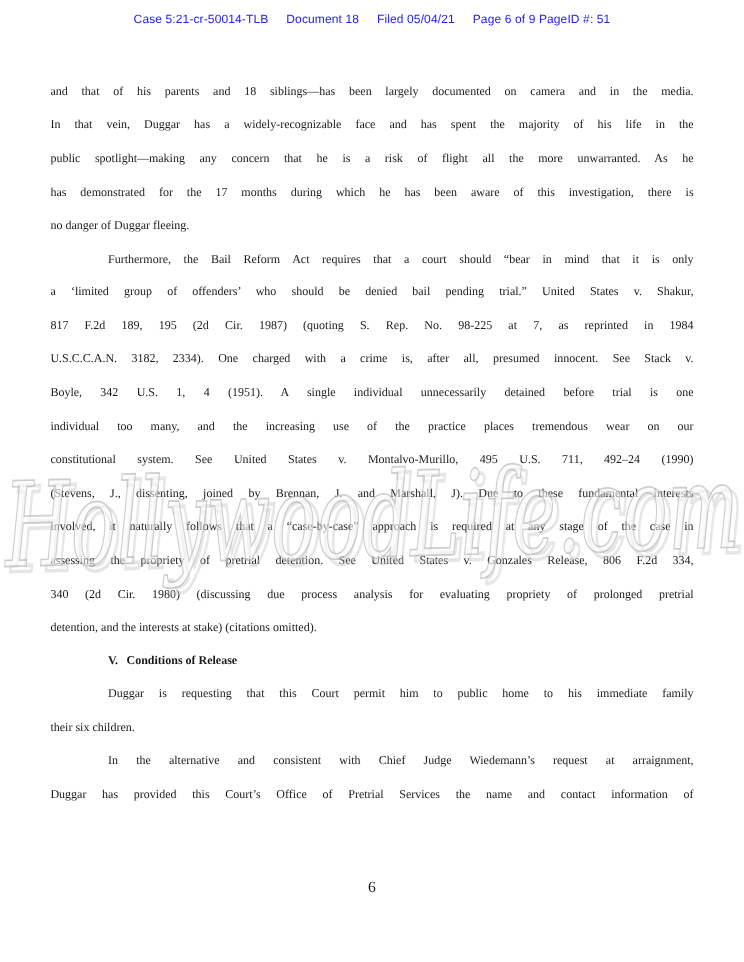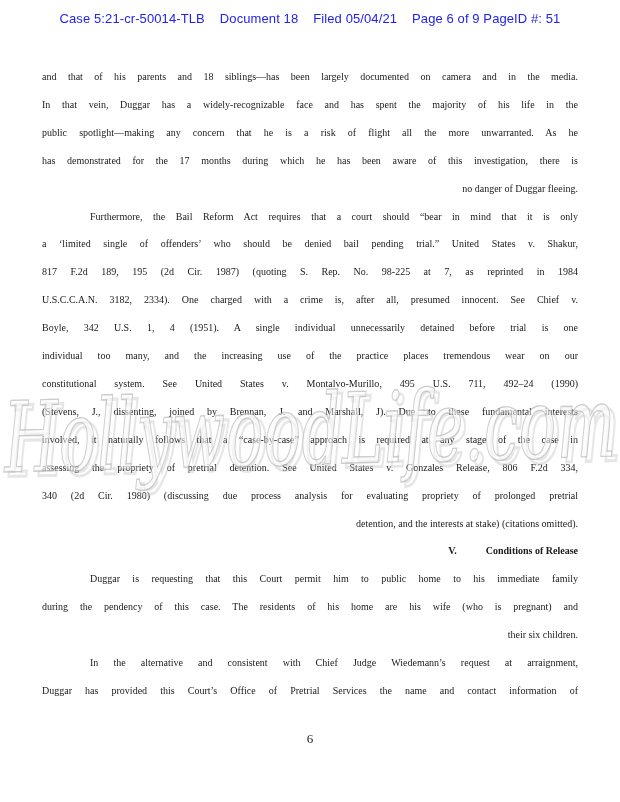--- a/index.html
+++ b/index.html
@@ -19,46 +19,46 @@
   
   #case-header {
     position: absolute;
     top: 11px;
     left: 0;
     width: 620px;
     display: flex;
     justify-content: center;
     gap: 15px;
     font-family: "Liberation Sans", sans-serif;
-    font-size: 13px;
+    font-size: 10px;
     letter-spacing: 0.1px;
     white-space: nowrap;
   }
   
   #document-body {
     position: absolute;
     top: 63px;
     left: 42px;
     width: 536px;
     font-size: 10px;
     line-height: 27.9px;
   }
   .line {
     white-space: nowrap;
-    text-align: right;
+    text-align: left;
   }
   .just {
     white-space: normal;
     text-align: justify;
     text-align-last: justify;
   }
   .ind { text-indent: 48px; }
   .it { }
   .bd { font-weight: bold; }
-  .gap { margin-left: 29px; }
+  .gap { margin-left: 7px; }
   
   #watermark {
     position: absolute;
     top: 352px;
     left: 0;
     width: 620px;
     height: 165px;
     pointer-events: none;
     opacity: 0.85;
   }
@@ -84,34 +84,33 @@
     <span>Page 6 of 9 PageID #: 51</span>
   </div>
 
   <div id="document-body">
       <div class="line just"><span>and that of his parents and 18 siblings—has been largely documented on camera and in the media.</span></div>
       <div class="line just"><span>In that vein, Duggar has a widely-recognizable face and has spent the majority of his life in the</span></div>
       <div class="line just"><span>public spotlight—making any concern that he is a risk of flight all the more unwarranted. As he</span></div>
       <div class="line just"><span>has demonstrated for the 17 months during which he has been aware of this investigation, there is</span></div>
       <div class="line"><span>no danger of Duggar fleeing.</span></div>
       <div class="line just ind"><span>Furthermore, the Bail Reform Act requires that a court should “bear in mind that it is only</span></div>
-      <div class="line just"><span>a ‘limited single of offenders’ who should be denied bail pending trial.” </span><span class="it">United States v. Shakur</span><span>,</span></div>
+      <div class="line just"><span>a ‘limited group of offenders’ who should be denied bail pending trial.” </span><span class="it">United States v. Shakur</span><span>,</span></div>
       <div class="line just"><span>817 F.2d 189, 195 (2d Cir. 1987) (quoting S. Rep. No. 98-225 at 7, as reprinted in 1984</span></div>
-      <div class="line just"><span>U.S.C.C.A.N. 3182, 2334). One charged with a crime is, after all, presumed innocent. </span><span class="it">See Chief v.</span></div>
+      <div class="line just"><span>U.S.C.C.A.N. 3182, 2334). One charged with a crime is, after all, presumed innocent. </span><span class="it">See Stack v.</span></div>
       <div class="line just"><span class="it">Boyle</span><span>, 342 U.S. 1, 4 (1951). A single individual unnecessarily detained before trial is one</span></div>
       <div class="line just"><span>individual too many, and the increasing use of the practice places tremendous wear on our</span></div>
       <div class="line just"><span>constitutional system. </span><span class="it">See United States v. Montalvo-Murillo</span><span>, 495 U.S. 711, 492–24 (1990)</span></div>
       <div class="line just"><span>(Stevens, J., dissenting, joined by Brennan, J. and Marshall, J). Due to these fundamental interests</span></div>
       <div class="line just"><span>involved, it naturally follows that a “case-by-case” approach is required at any stage of the case in</span></div>
       <div class="line just"><span>assessing the propriety of pretrial detention. </span><span class="it">See United States v. Gonzales Release</span><span>, 806 F.2d 334,</span></div>
       <div class="line just"><span>340 (2d Cir. 1980) (discussing due process analysis for evaluating propriety of prolonged pretrial</span></div>
       <div class="line"><span>detention, and the interests at stake) (citations omitted).</span></div>
       <div class="line ind"><span class="bd">V.</span><span class="bd gap">Conditions of Release</span></div>
       <div class="line just ind"><span>Duggar is requesting that this Court permit him to public home to his immediate family</span></div>
-      <div class="line just"><span>during the pendency of this case. The residents of his home are his wife (who is pregnant) and</span></div>
       <div class="line"><span>their six children.</span></div>
       <div class="line just ind"><span>In the alternative and consistent with Chief Judge Wiedemann’s request at arraignment,</span></div>
       <div class="line just"><span>Duggar has provided this Court’s Office of Pretrial Services the name and contact information of</span></div>
     </div>
 
   <div id="watermark">
     <svg width="620" height="165" viewBox="0 0 620 165">
       <g transform="rotate(-1.5 310 85)">
         <text x="312" y="114" text-anchor="middle" font-family="DejaVu Serif, serif" font-style="italic" font-size="98" textLength="612" lengthAdjust="spacingAndGlyphs" fill="none" stroke="#c9c9c9" stroke-width="3" stroke-opacity="0.55" transform="translate(2.5,2.5)">HollywoodLife.com</text>
         <text x="310" y="112" text-anchor="middle" font-family="DejaVu Serif, serif" font-style="italic" font-size="98" textLength="612" lengthAdjust="spacingAndGlyphs" fill="rgba(248,248,248,0.6)" stroke="#a8a8a8" stroke-width="1.4" stroke-opacity="0.65">HollywoodLife.com</text>

